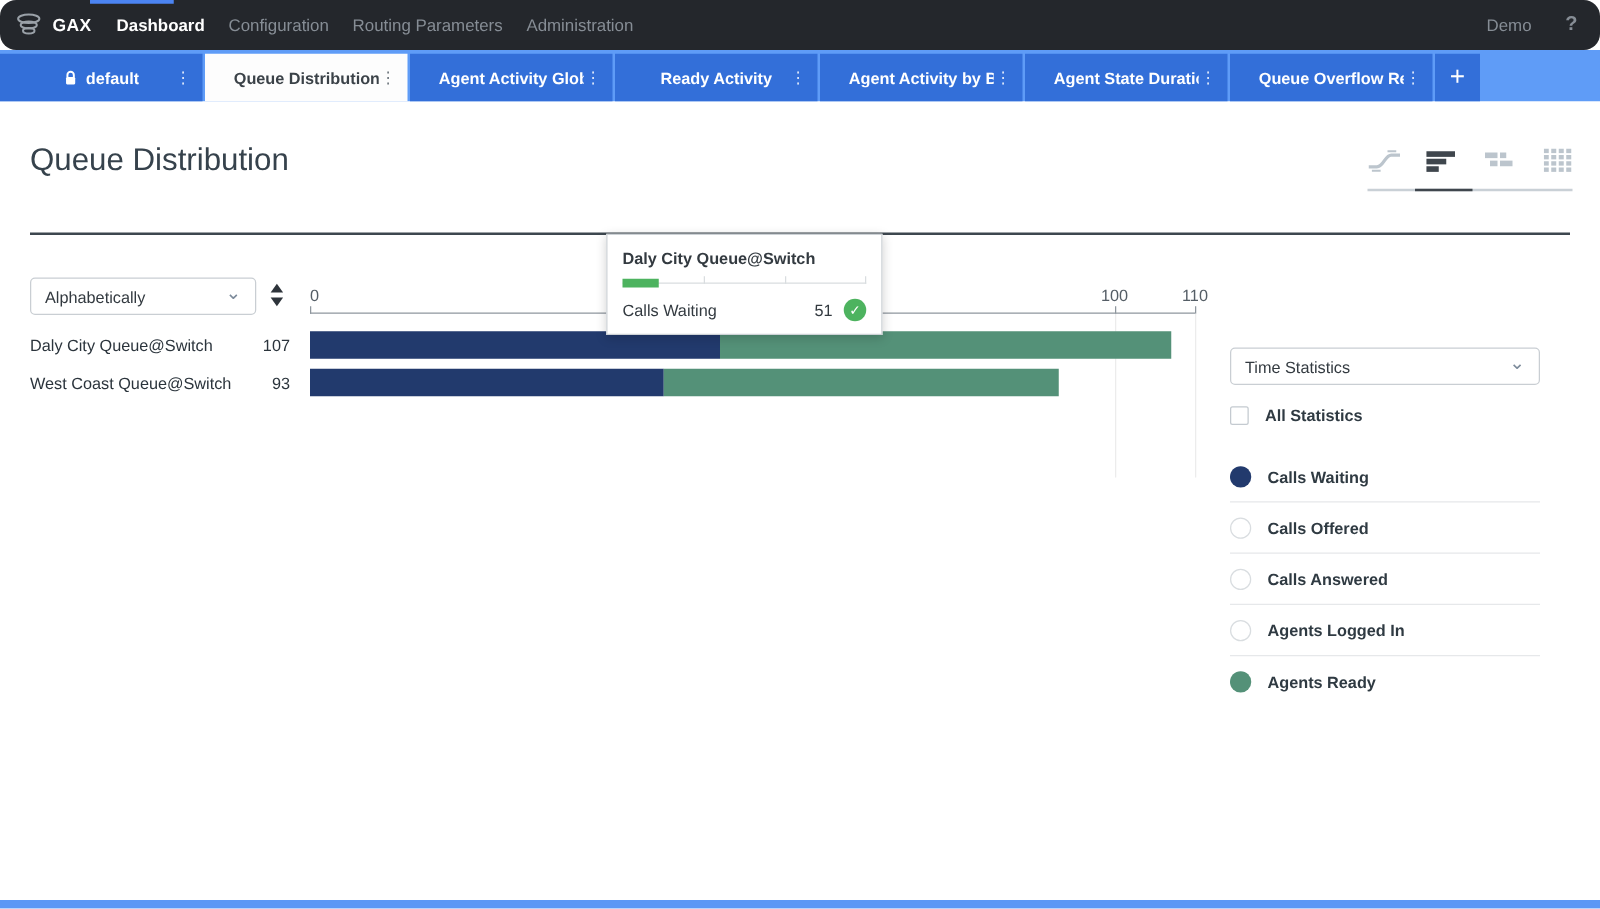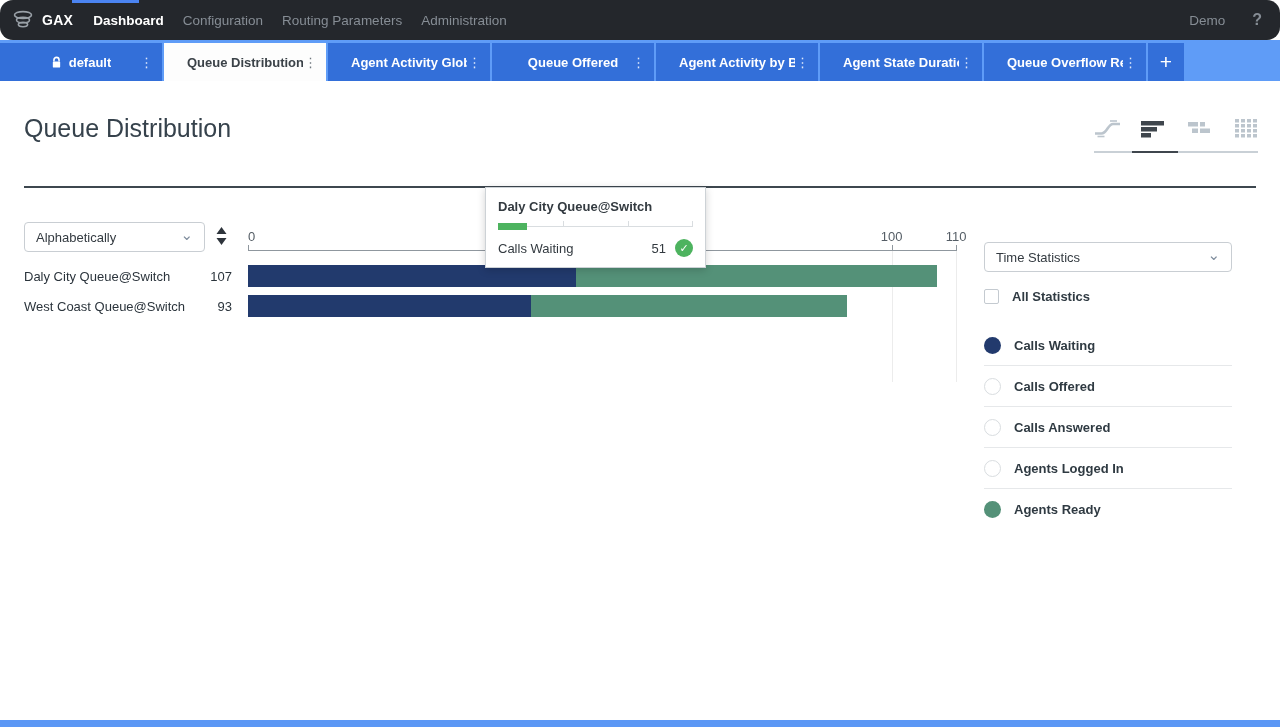--- a/index.html
+++ b/index.html
@@ -62,21 +62,21 @@
   .tt-progress{position:relative;height:9px;margin:7px 0 9px;}
   .tt-track{position:absolute;left:0;right:0;bottom:3px;height:1px;background:#d9dde0;}
   .tt-tick{position:absolute;bottom:3px;width:1px;height:6px;background:#d9dde0;}
   .tt-fill{position:absolute;left:0;bottom:0;height:7px;background:#4db35f;}
   .tt-row{display:flex;align-items:center;font-size:13px;color:#333a40;}
   .tt-value{margin-left:auto;margin-right:9px;}
   .tt-check{width:18px;height:18px;border-radius:50%;background:#4db35f;color:#fff;font-size:11px;display:flex;align-items:center;justify-content:center;}
 
   
   .stats-panel{position:absolute;left:984px;top:161px;width:248px;}
-  .stats-select{width:100%;}
+  .stats-select{width:100%;margin-top:36px;}
   .all-stats{display:flex;align-items:center;margin-top:17px;gap:13px;cursor:pointer;}
   .checkbox{width:15px;height:15px;border:1px solid #c4cad0;border-radius:2px;background:#fff;box-sizing:border-box;}
   .all-label{font-size:13px;font-weight:700;color:#2f3a42;}
   .stats-list{list-style:none;margin:21px 0 0;padding:0;}
   .stat-item{height:40px;display:flex;align-items:center;gap:13px;border-bottom:1px solid #e6e8ea;cursor:pointer;}
   .stat-item:last-child{border-bottom:none;}
   .dot{width:17px;height:17px;border-radius:50%;box-sizing:border-box;border:1px solid #d9dde0;background:#fff;flex:none;}
   .stat-label{font-size:13px;font-weight:700;color:#2f3a42;}
 
   .bottombar{position:absolute;left:0;bottom:0;right:0;height:7px;background:#5b97f5;}
@@ -123,21 +123,21 @@
       </div>
       <div class="tab active">
         <span class="tab-label">Queue Distribution</span>
         <span class="tab-menu">⋮</span>
       </div>
       <div class="tab">
         <span class="tab-label">Agent Activity Glob...</span>
         <span class="tab-menu">⋮</span>
       </div>
       <div class="tab">
-        <span class="tab-label">Queue Offered</span>
+        <span class="tab-label">Ready Activity</span>
         <span class="tab-menu">⋮</span>
       </div>
       <div class="tab">
         <span class="tab-label">Agent Activity by B...</span>
         <span class="tab-menu">⋮</span>
       </div>
       <div class="tab">
         <span class="tab-label">Agent State Duratio...</span>
         <span class="tab-menu">⋮</span>
       </div>

